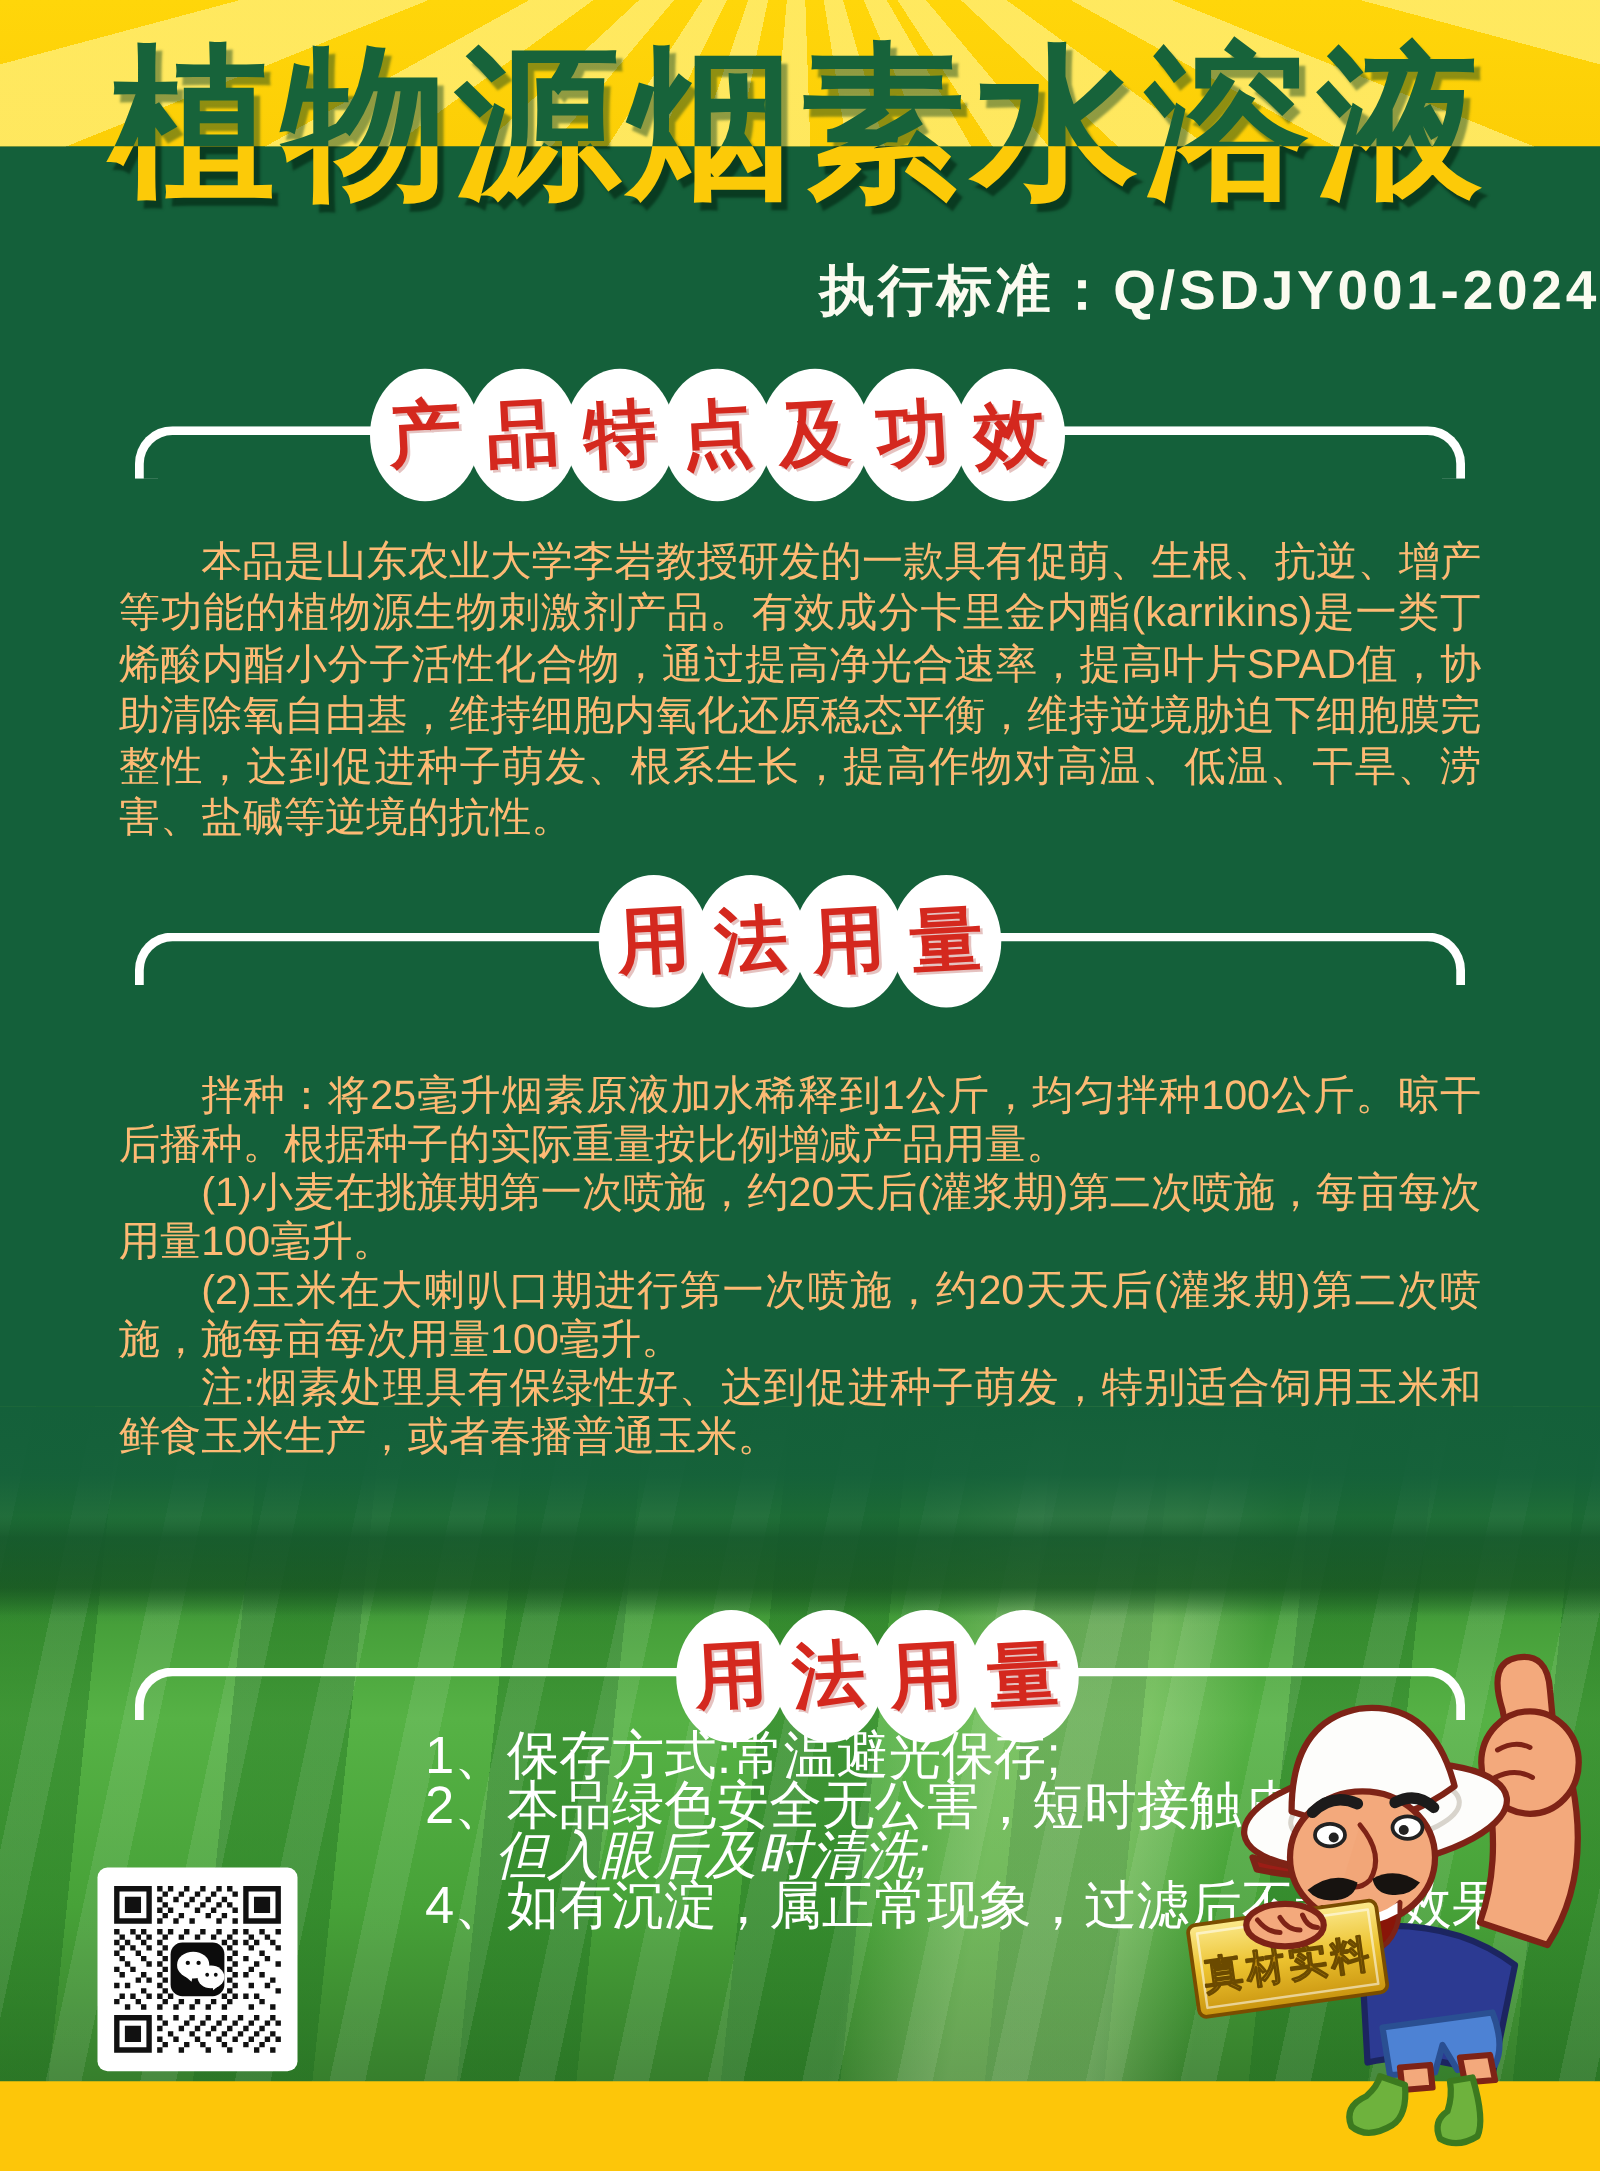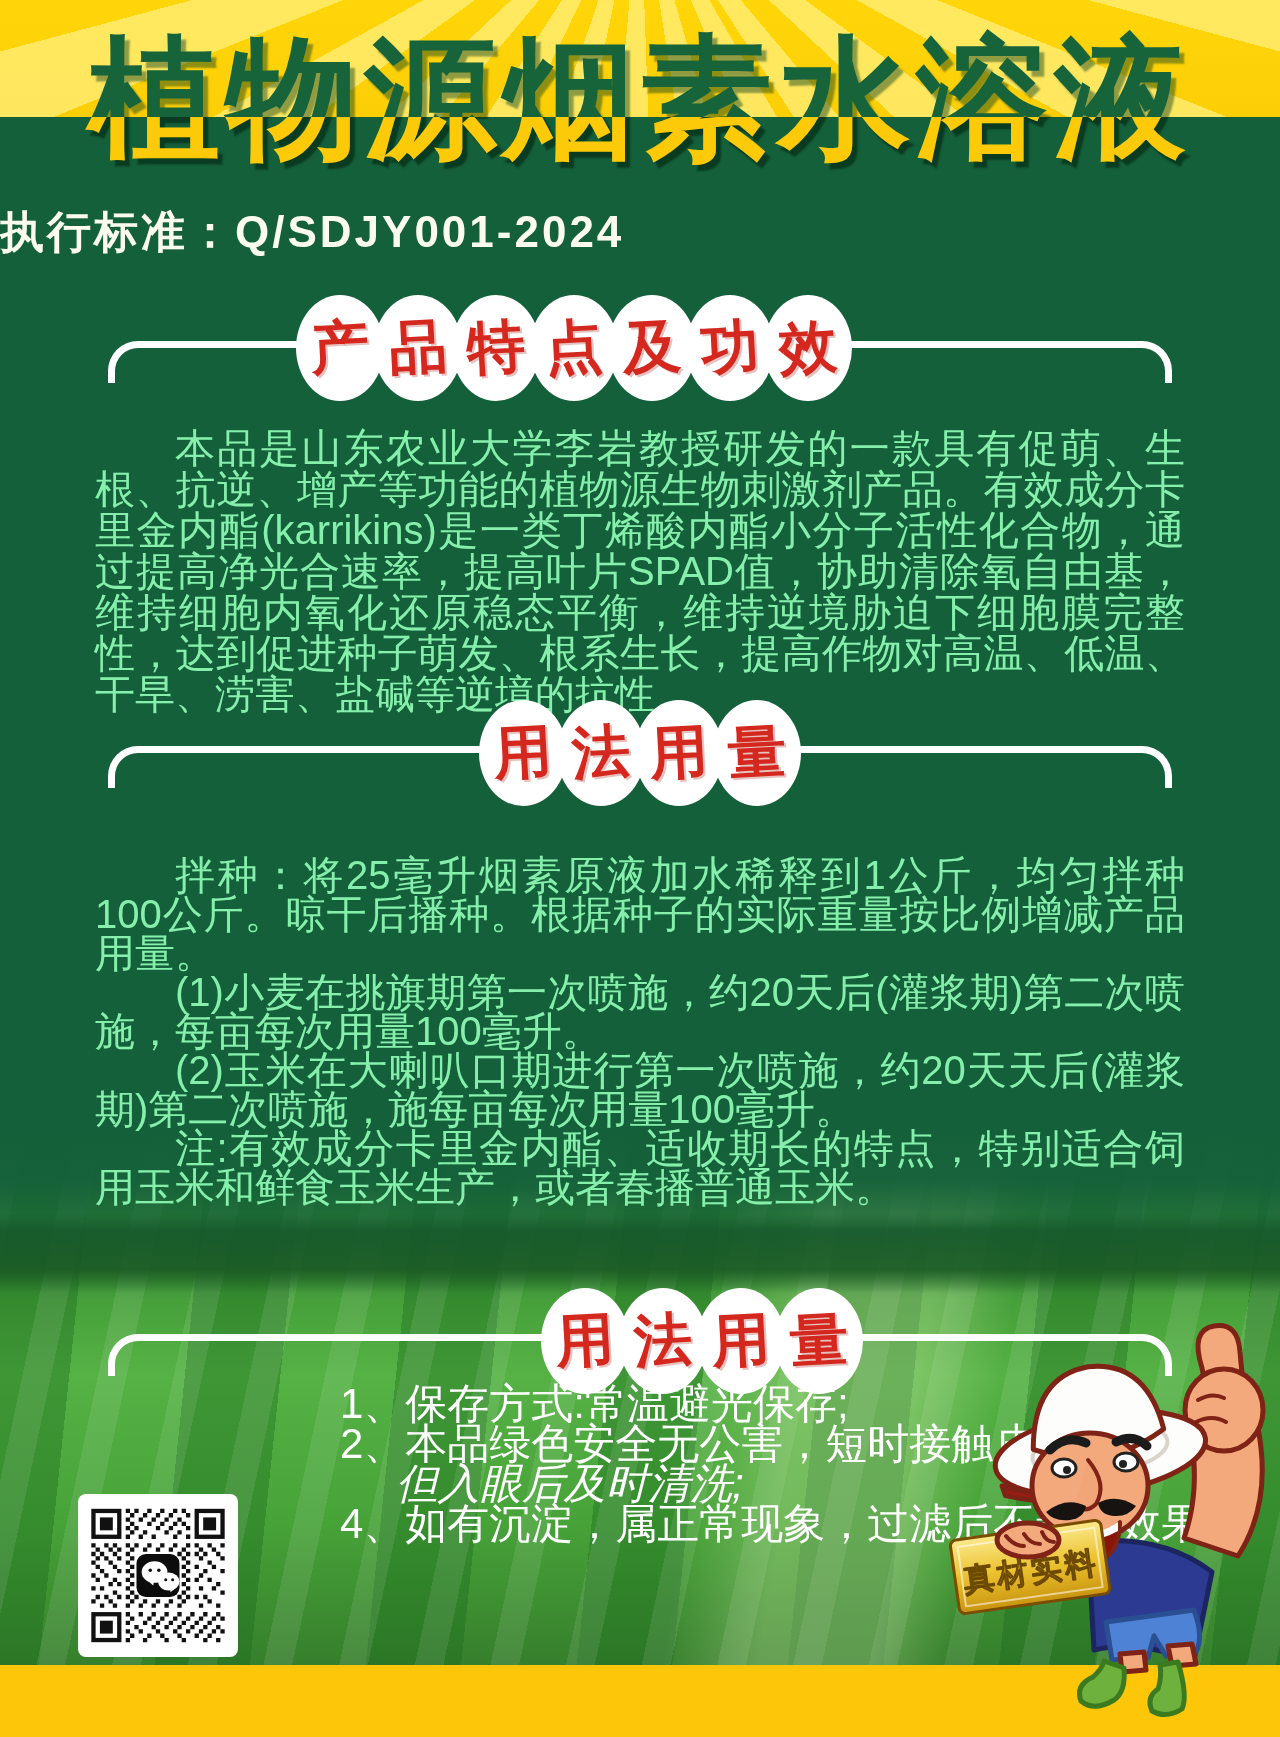--- a/index.html
+++ b/index.html
@@ -23,21 +23,21 @@
     position:absolute; left:0; top:0; width:100%; text-align:center;
     font-size:132px; line-height:150px; font-weight:bold; letter-spacing:6px;
     white-space:nowrap;
   }
   .title-green { color:#17633a; text-shadow:5px 6px 2px rgba(9,61,32,.45);
     clip-path:inset(0 0 calc(100% - 93px) 0); }
   .title-yellow { color:#fcca08; text-shadow:5px 6px 2px rgba(0,30,12,.55);
     clip-path:inset(93px 0 0 0); }
   
   .subtitle {
-    position:absolute; left:0; top:203px; width:1280px; text-align:left;
+    position:absolute; left:0; top:203px; width:1280px; text-align:right;
     color:#fbfbf0; font-size:44px; font-weight:bold; letter-spacing:3px;
   }
   
   .sec-head { position:absolute; left:108px; right:108px; height:108px; }
   .sec-rule {
     position:absolute; left:0; right:0; top:46px; height:42px;
     border-top:7px solid #fff; border-left:7px solid #fff; border-right:7px solid #fff;
     border-radius:30px 30px 0 0;
   }
   .circles { position:absolute; left:50%; top:0; display:flex; transform:translateX(-50%); }
@@ -49,22 +49,22 @@
   .cc i {
     font-style:normal; font-family:"DejaVu Serif", serif; font-weight:bold;
     font-size:58px; color:#d4281e; transform:rotate(-3deg);
     text-shadow:2px 2px 0 rgba(150,10,5,.25);
   }
   #head1 { top:295px; } #head1 .circles { margin-left:-66px; }
   #head2 { top:700px; }
   #head3 { top:1288px; z-index:4; } #head3 .circles { margin-left:62px; }
   
   .body-block {
-    position:absolute; left:95px; right:95px; color:#86efac;
-    font-size:40px; line-height:41px; text-align:justify;
+    position:absolute; left:95px; right:95px; color:#fdba74;
+    font-size:33px; line-height:41px; text-align:justify;
   }
   .body-block p { text-indent:2em; }
   #para1 { top:428px; }
   #para2 { top:856px; line-height:39px; }
   
   .note-list {
     position:absolute; left:340px; top:1384px; color:#fff;
     font-size:42px; line-height:40px; list-style:none; white-space:nowrap; z-index:3;
   }
   .note-list li.cont { padding-left:56px;font-style:italic; }
@@ -155,21 +155,21 @@
       <span class="cc">
           <i>量</i>
         </span>
     </div>
   </div>
 
   <div class="body-block" id="para2">
     <p>拌种：将25毫升烟素原液加水稀释到1公斤，均匀拌种100公斤。晾干后播种。根据种子的实际重量按比例增减产品用量。</p>
     <p>(1)小麦在挑旗期第一次喷施，约20天后(灌浆期)第二次喷施，每亩每次用量100毫升。</p>
     <p>(2)玉米在大喇叭口期进行第一次喷施，约20天天后(灌浆期)第二次喷施，施每亩每次用量100毫升。</p>
-    <p>注:有效成分卡里金内酯、适收期长的特点，特别适合饲用玉米和鲜食玉米生产，或者春播普通玉米。</p>
+    <p>注:烟素处理具有保绿性好、达到促进种子萌发，特别适合饲用玉米和鲜食玉米生产，或者春播普通玉米。</p>
   </div>
 
   <div class="sec-head" id="head3">
     <div class="sec-rule"></div>
     <div class="circles">
       <span class="cc">
           <i>用</i>
         </span>
       <span class="cc">
           <i>法</i>

